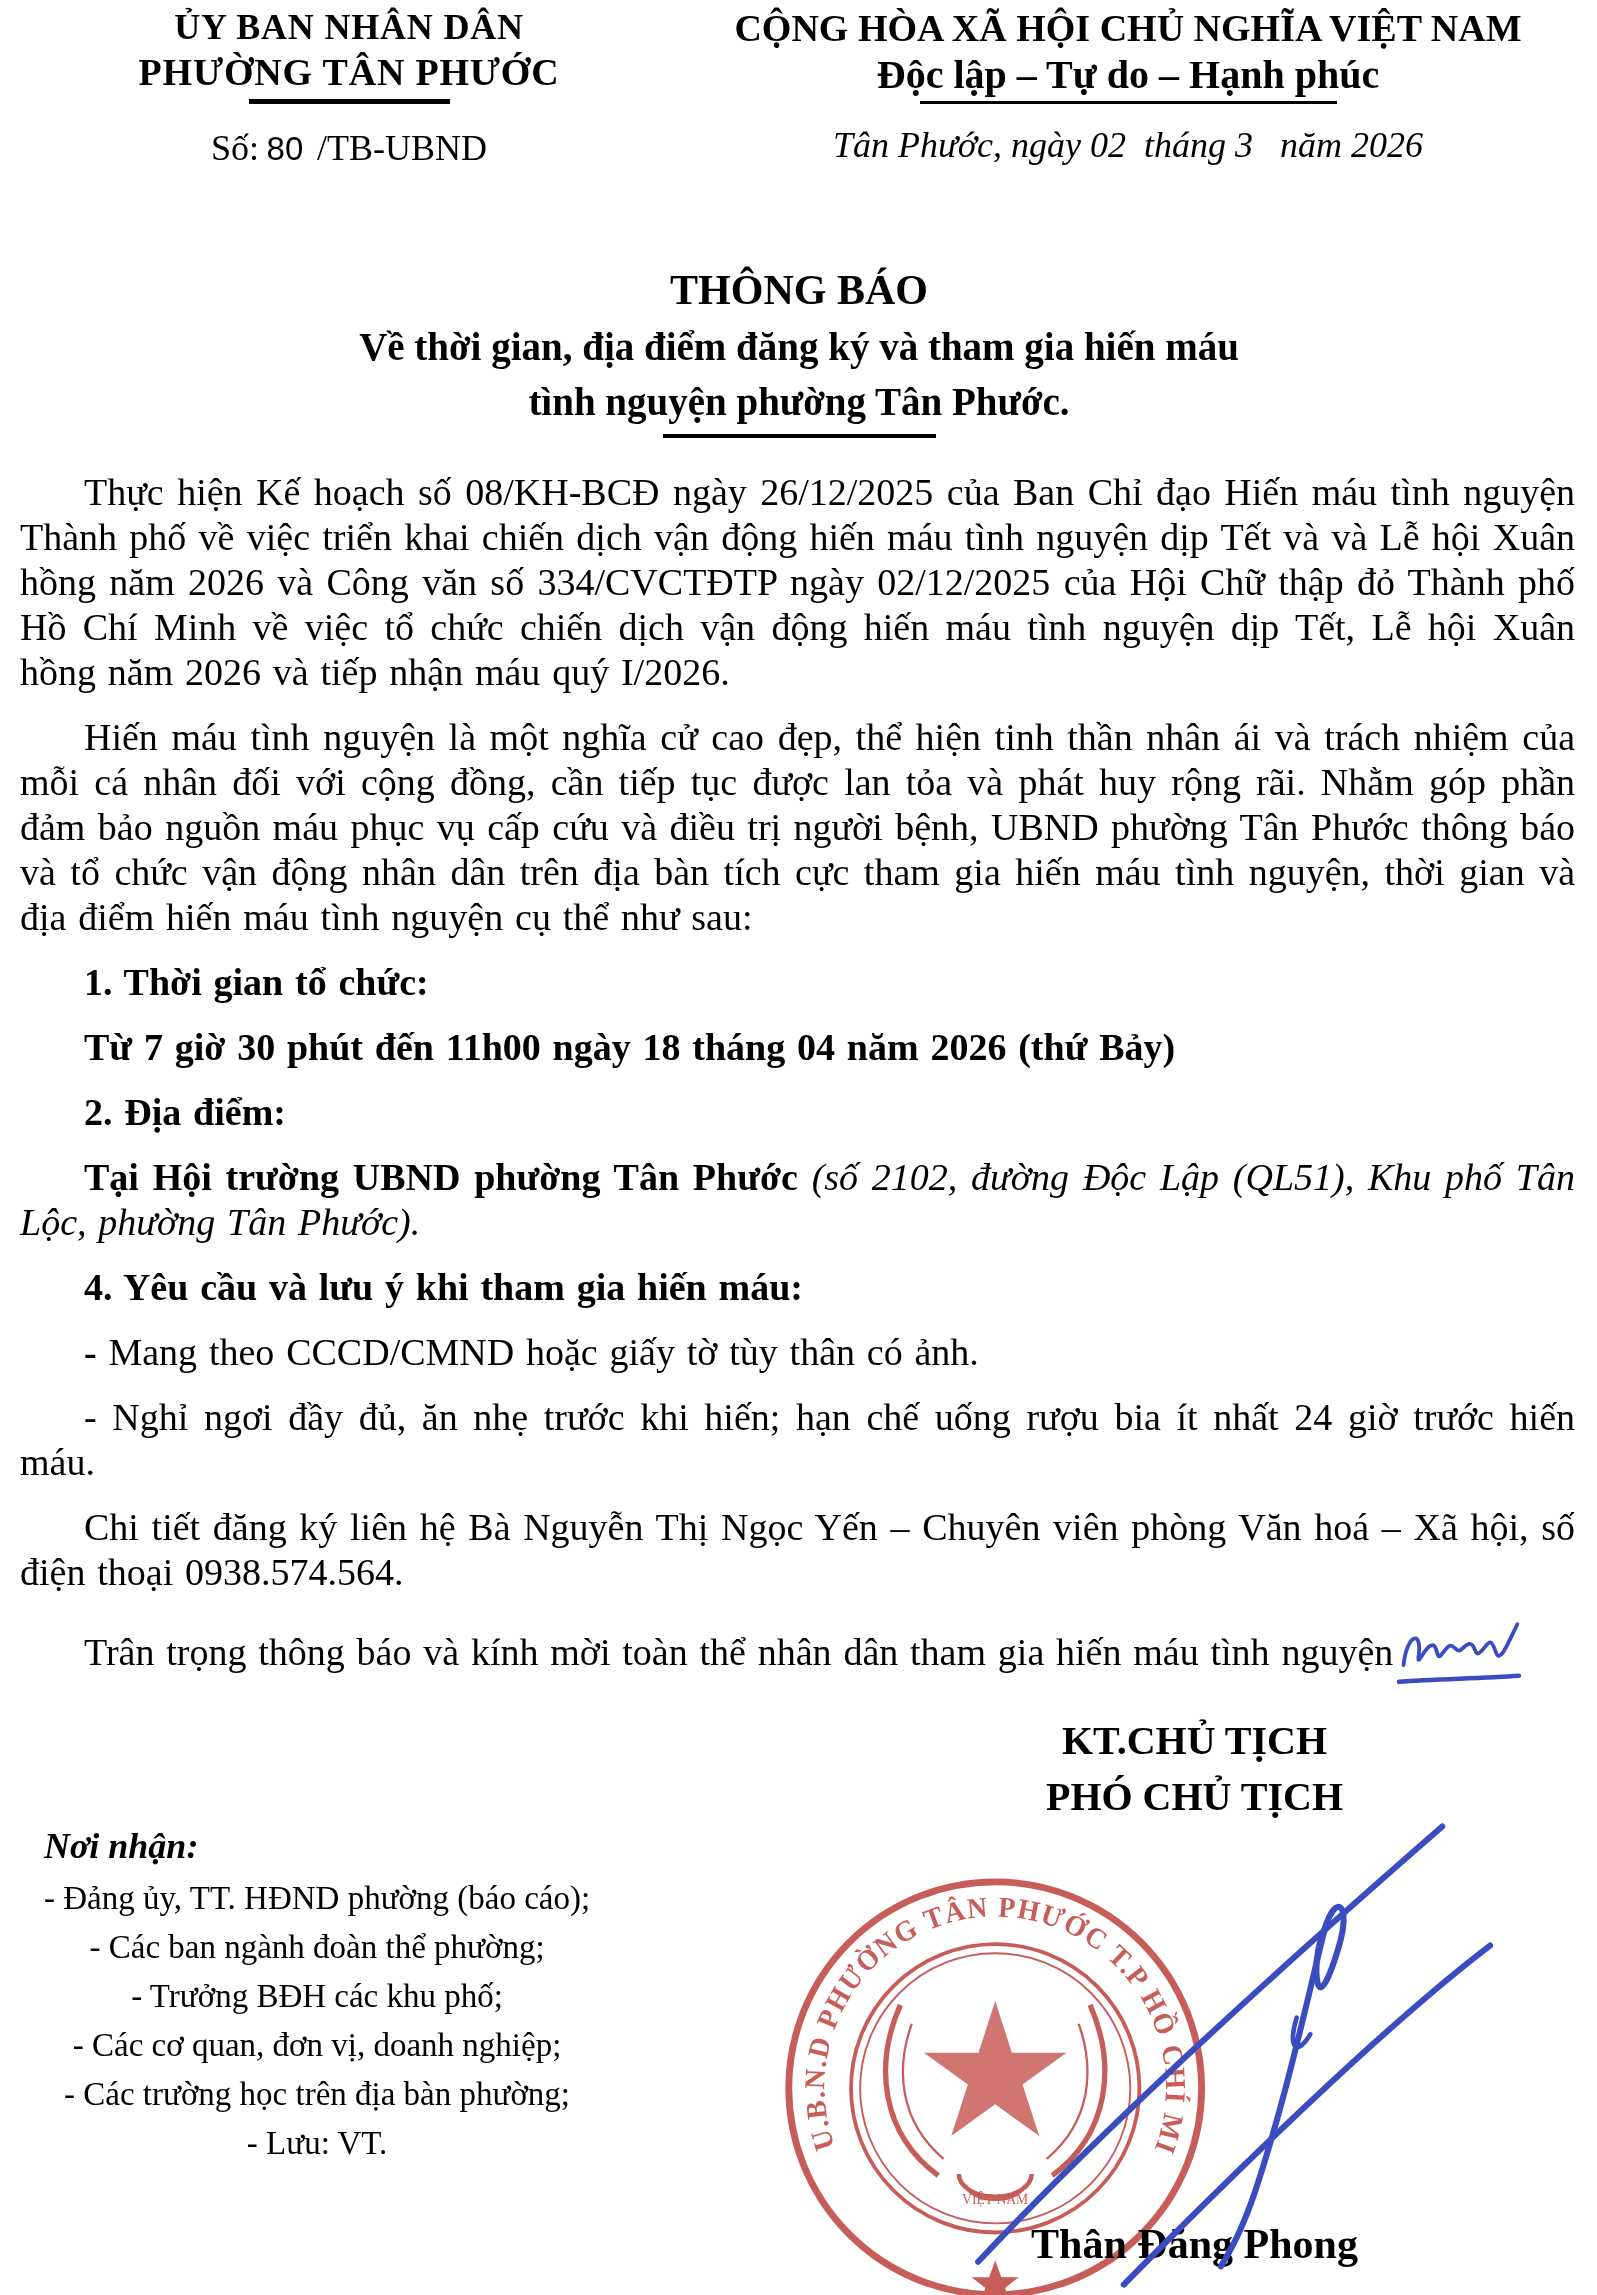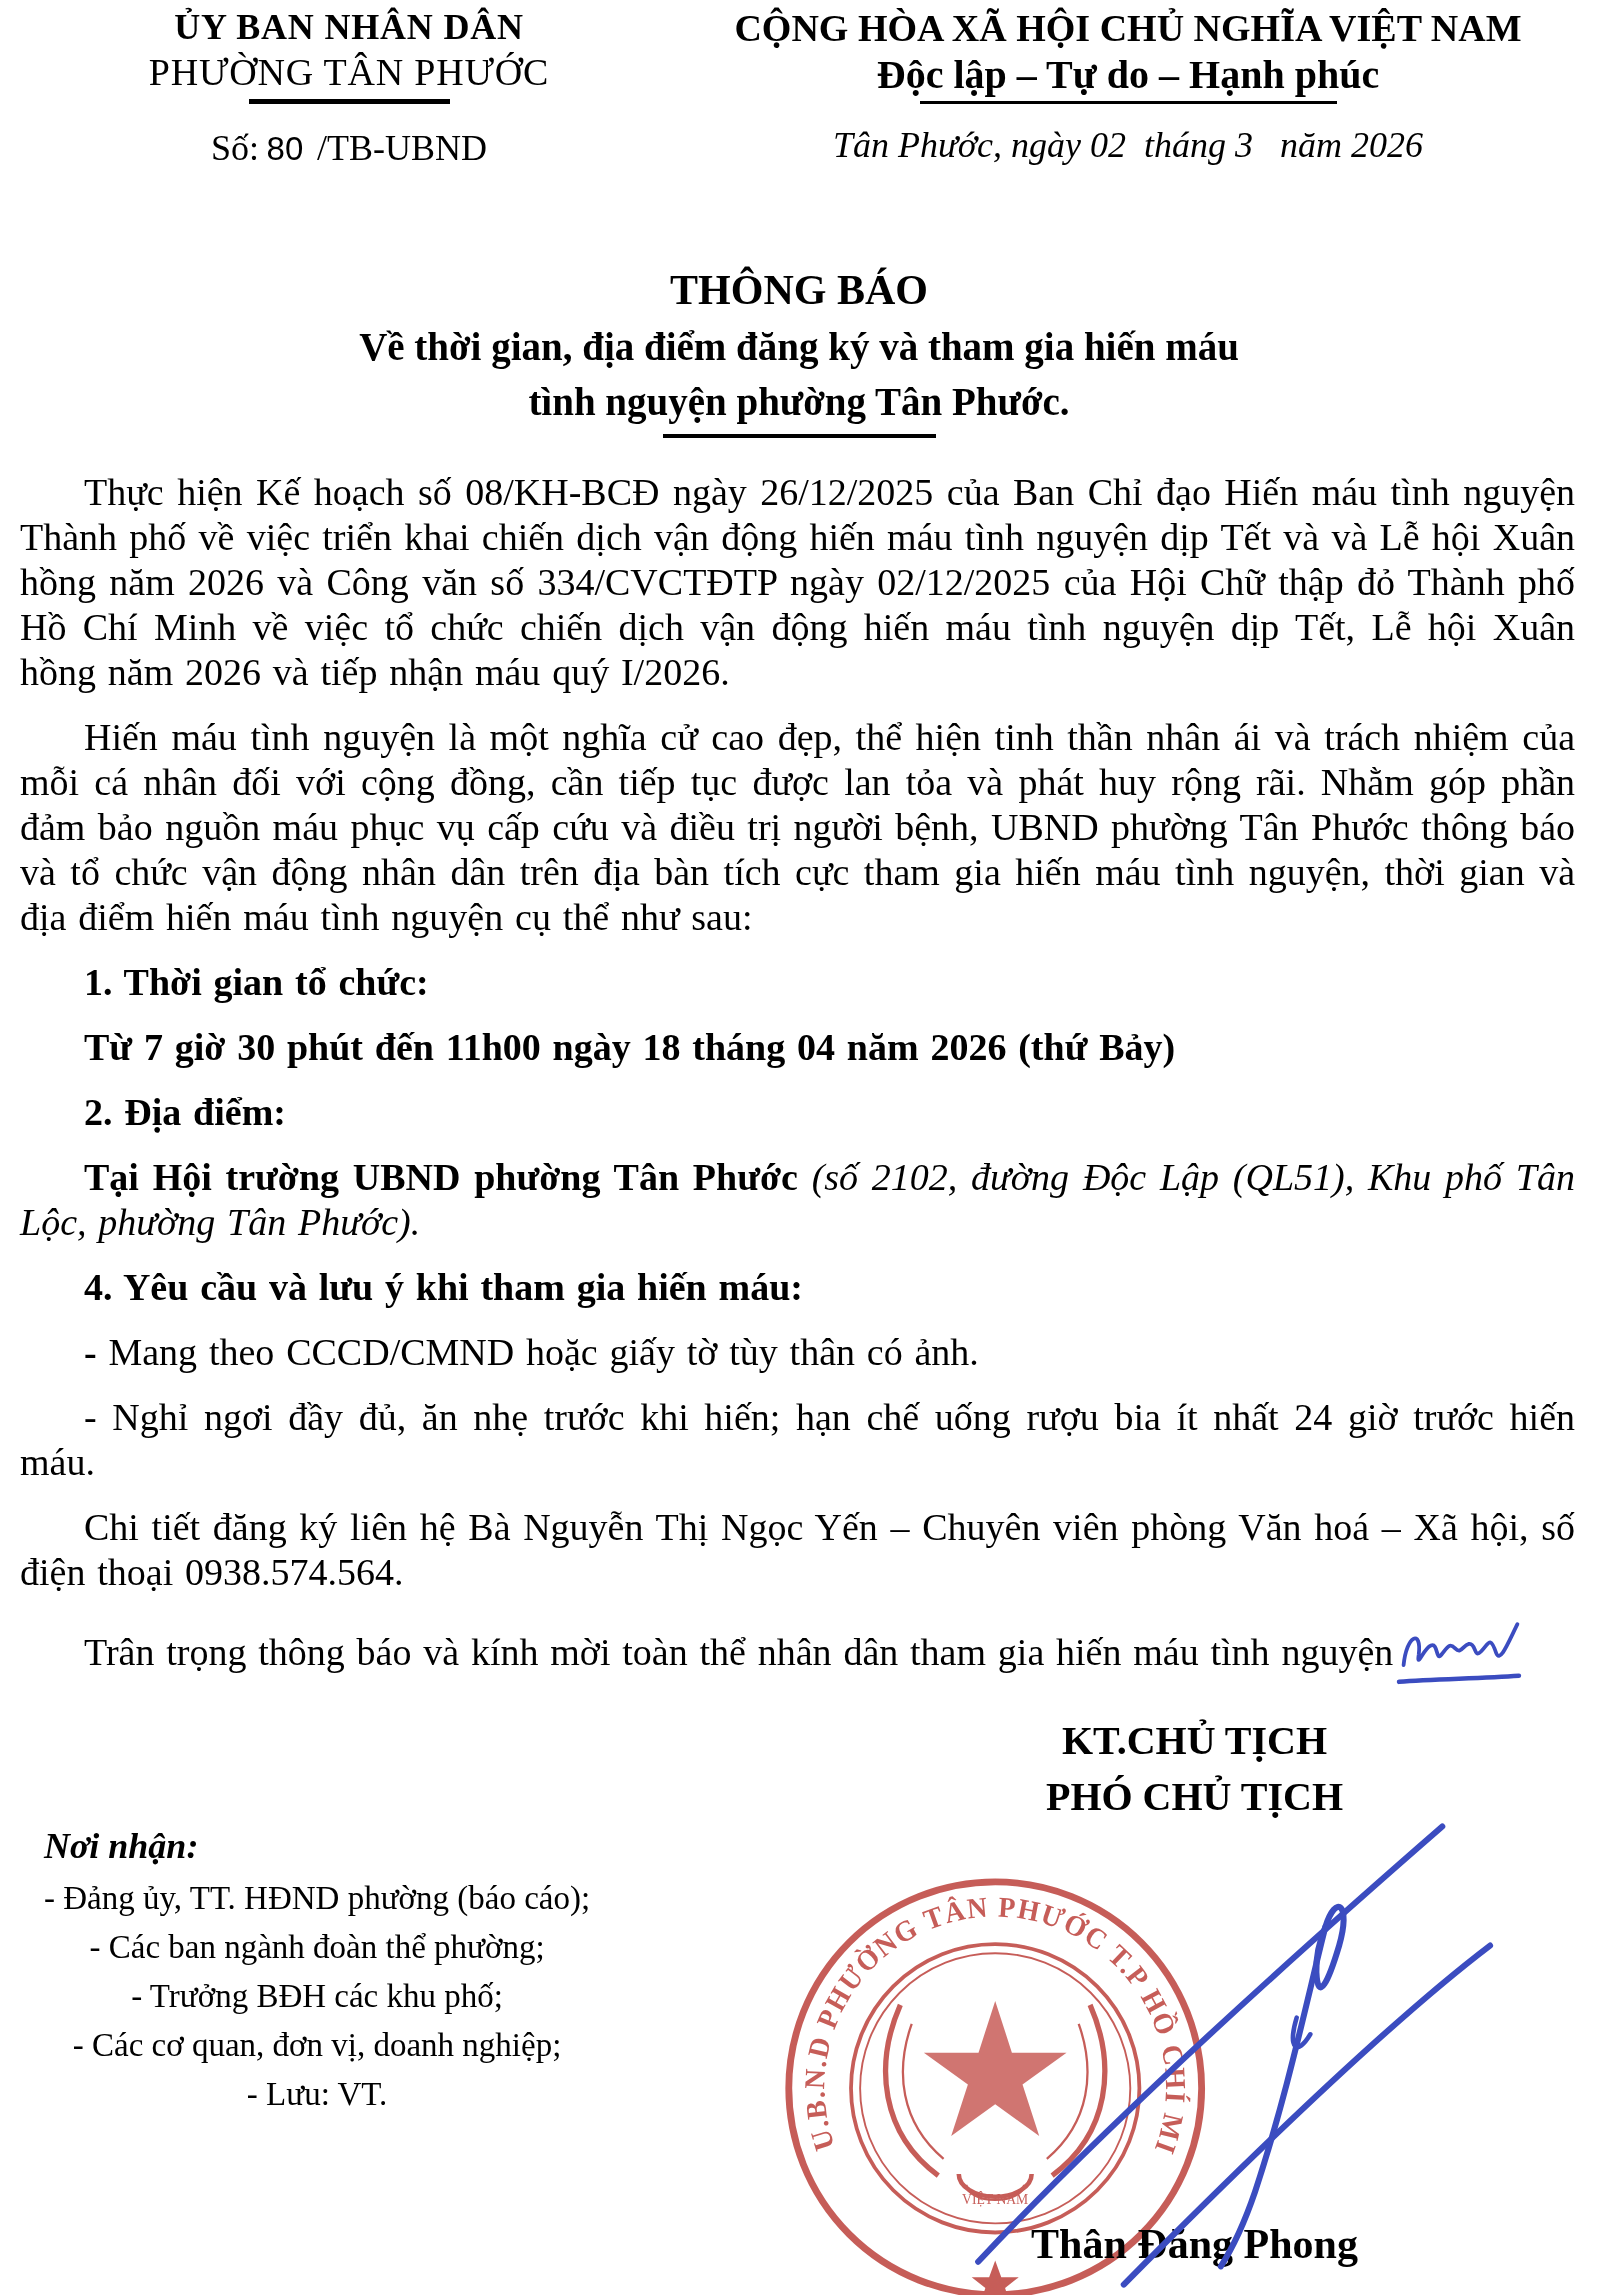--- a/index.html
+++ b/index.html
@@ -3,21 +3,21 @@
 <meta charset="utf-8">
 <style>
   html,body { margin:0; padding:0; background:#ffffff; }
   .page {
     position:relative; width:1598px; height:2295px; background:#ffffff;
     font-family:"Liberation Serif", serif; color:#000; overflow:hidden;
   }
   
   .hdr-left  { position:absolute; left:42px;  top:4.6px;  width:614px;  text-align:center; }
   .hdr-left .l1 { font-weight:bold; font-size:36px; line-height:44px; letter-spacing:0.8px; }
-  .hdr-left .l2 { font-weight:normal; font-size:38px; line-height:46px; letter-spacing:0.8px; }
+  .hdr-left .l2 { font-weight:bold; font-size:38px; line-height:46px; letter-spacing:0.8px; }
   .rule-sm { width:201px; height:4.6px; background:#000; margin:4.6px auto 0; }
   .doc-no { margin-top:23px; font-size:36px; }
   .doc-no .num { font-family:"Liberation Sans", sans-serif; font-size:33px; padding:0 13.7px 0 7.6px;margin-top:28px; }
   .hdr-right { position:absolute; left:666px; top:4.6px; width:924px; text-align:center; }
   .hdr-right .l1 { font-weight:bold; font-size:38px; line-height:46px; }
   .hdr-right .l2 { font-weight:bold; font-size:40px; line-height:47px; }
   .rule-md { width:417px; height:3.8px; background:#000; margin:3px auto 0; }
   .dateline { margin-top:20px; font-style:italic; font-size:36px; white-space:pre; }
   
   .title-block { position:absolute; left:0; top:265px; width:1598px; text-align:center; }
@@ -90,20 +90,21 @@
         <path d="M 4,88 C 50,84 110,84 162,80" fill="none" stroke="#3b4cc0" stroke-width="6" stroke-linecap="round"></path>
       </svg></p>
   </div>
 
   <div class="recipients">
     <span class="head">Nơi nhận:</span>
     <span class="item">- Đảng ủy, TT. HĐND phường (báo cáo);</span>
     <span class="item">- Các ban ngành đoàn thể phường;</span>
     <span class="item">- Trưởng BĐH các khu phố;</span>
     <span class="item">- Các cơ quan, đơn vị, doanh nghiệp;</span>
+    <span class="item">- Các trường học trên địa bàn phường;</span>
     <span class="item">- Lưu: VT.</span>
   </div>
 
   <div class="sig-title">
     <div>KT.CHỦ TỊCH</div>
     <div>PHÓ CHỦ TỊCH</div>
   </div>
 
   <svg class="seal" viewBox="0 0 610 560" xmlns="http://www.w3.org/2000/svg">
     <g stroke="#bf4742" fill="none">

